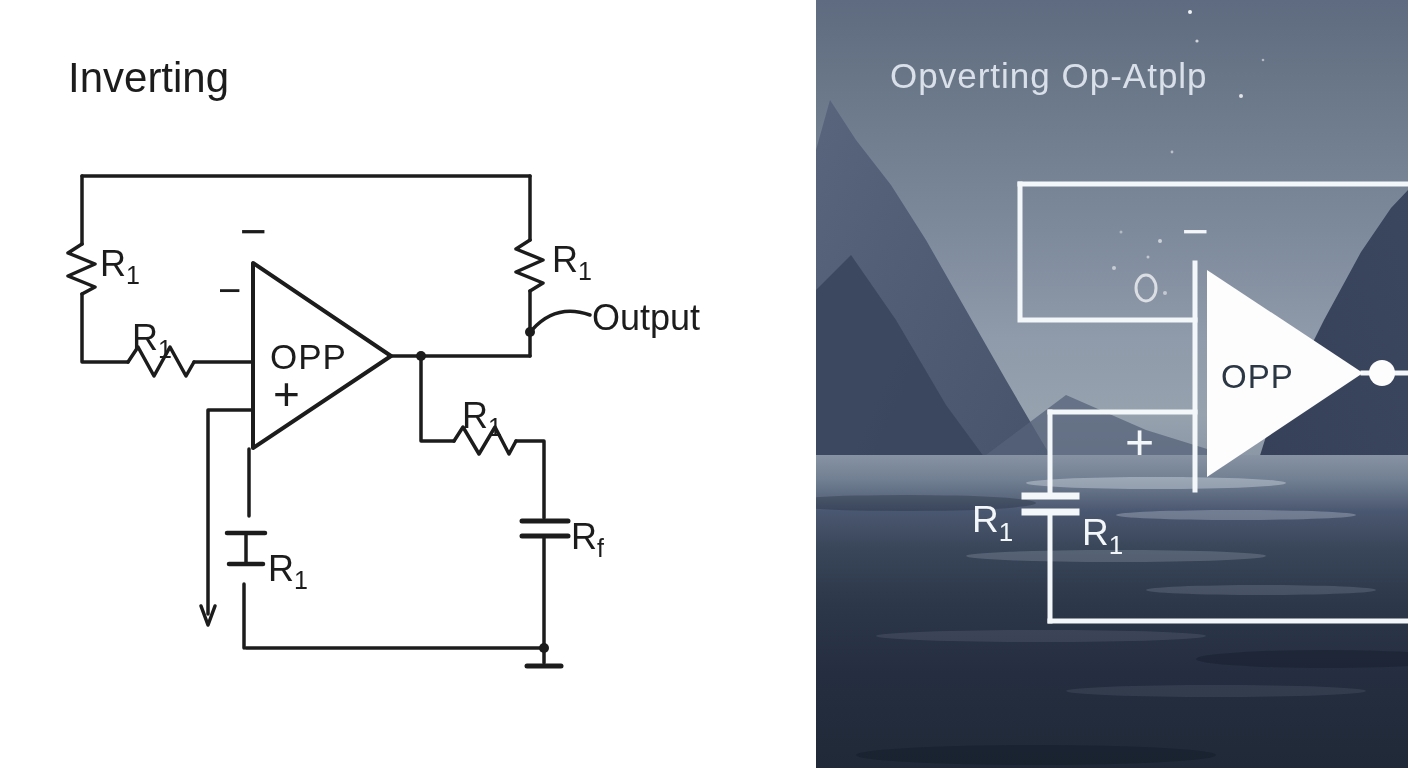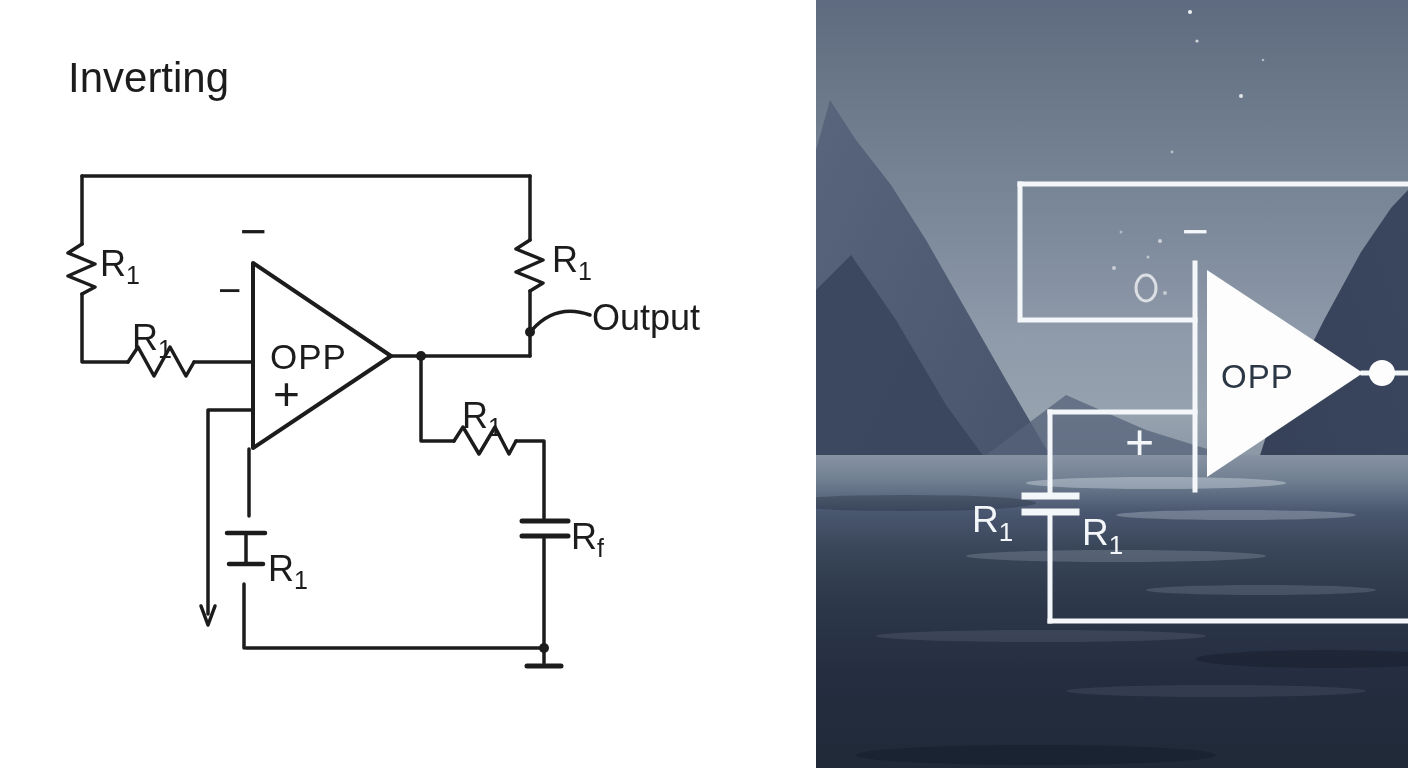--- a/index.html
+++ b/index.html
@@ -176,15 +176,16 @@
 
       <g>
         <text x="366" y="247" font-size="46" fill="#f4f7f9">−</text>
         <text x="309" y="459" font-size="50" fill="#f4f7f9">+</text>
         <text x="405" y="388" font-size="33" fill="#2c3745" letter-spacing="1">OPP</text>
         <text x="156" y="532" font-size="37" fill="#f4f7f9"><tspan>R</tspan><tspan dy="9" font-size="26">1</tspan></text>
         <text x="266" y="545" font-size="37" fill="#f4f7f9"><tspan>R</tspan><tspan dy="9" font-size="26">1</tspan></text>
       </g>
     </svg>
 
+    <div class="right-title" style="color:#d9e0e9;">Opverting Op-Atplp</div>
   </div>
 
 </div>
 
 </body></html>

